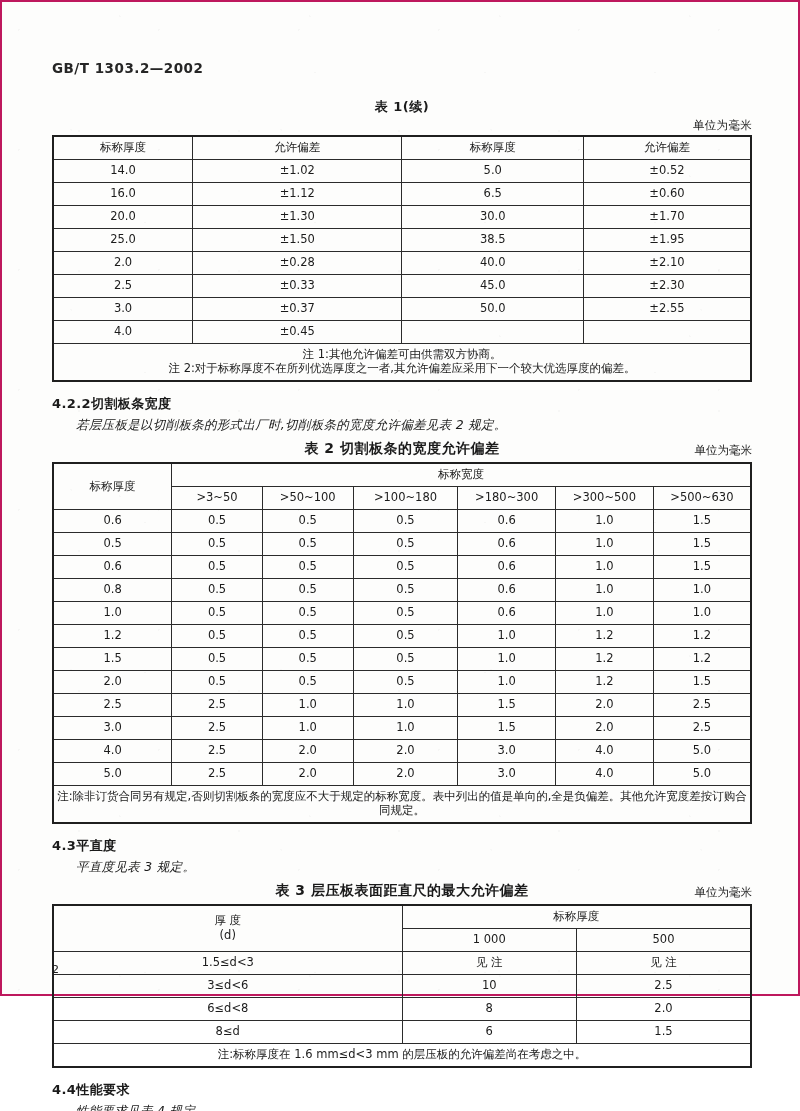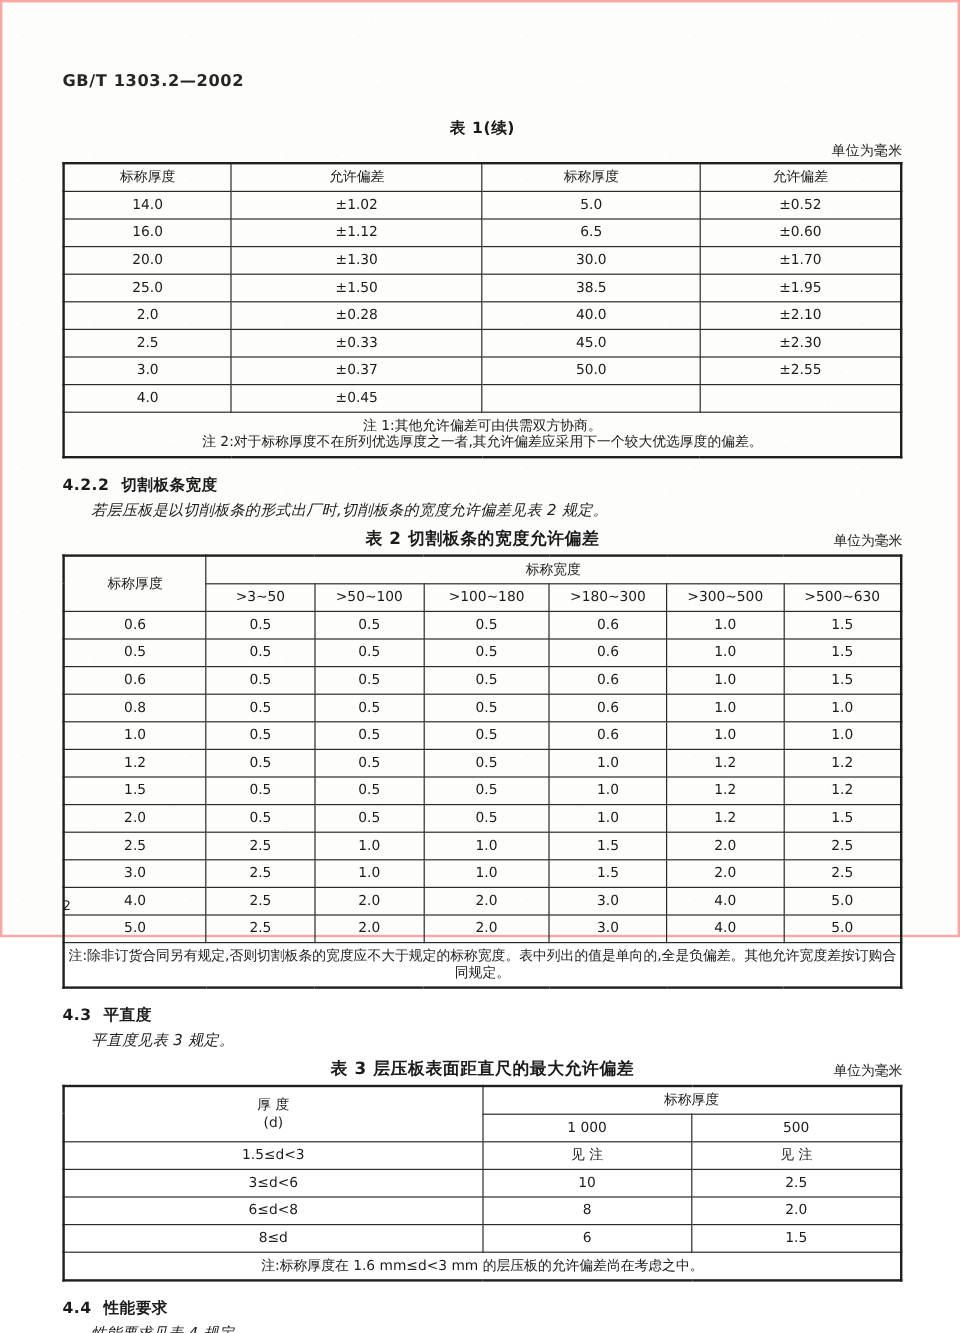--- a/index.html
+++ b/index.html
@@ -13,23 +13,23 @@
     position: relative;
     font-family: "DejaVu Sans", "Liberation Sans", sans-serif;
     color: #1b1b1b;
     overflow: hidden;
   }
 
   
   .page {
     position: absolute;
     left: 0; top: 0;
-    width: 800px; height: 781px;
+    width: 800px; height: 996px;
     box-sizing: border-box;
-    border: 2px solid #fca5a5;
+    border: 2px solid #be185d;
     background: #fdfdfc;
   }
   .page-inner {
     position: absolute;
     left: 50px; top: 58px;
     width: 700px;
     height: 1000px;
   }
 
   
@@ -124,21 +124,21 @@
     font-size: 11.5px;
   }
   td.note p { margin: 0; }
 
   .sec-h {
     font-size: 13px;
     font-weight: bold;
     margin: 13px 0 4px 0;
     letter-spacing: .4px;
   }
-  .sec-h .num { margin-right: 10px; }
+  .sec-h .num { }
   .sec-p {
     font-size: 12.5px;
     margin: 0 0 6px 0;
     text-indent: 24px;
     letter-spacing: .3px;
     font-style: italic;
   }
 
   .page-num {
     position: absolute;

